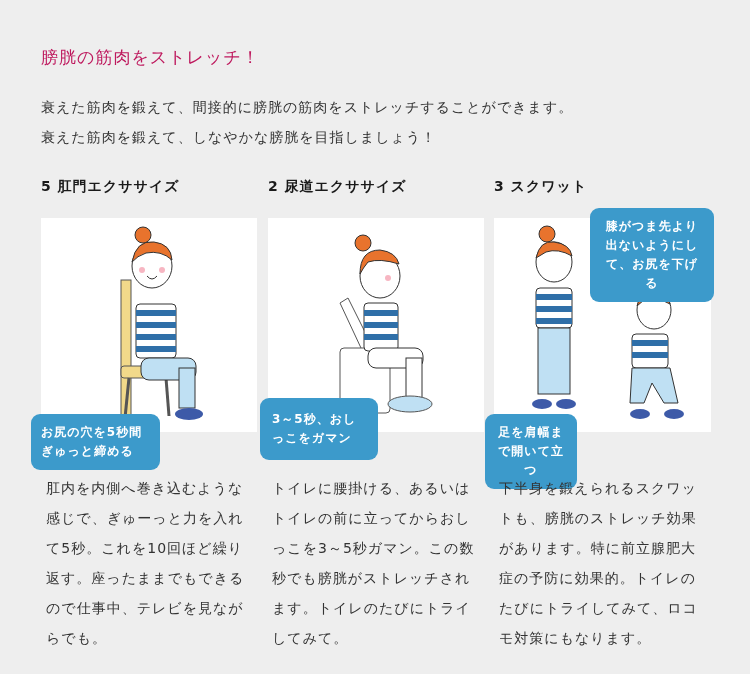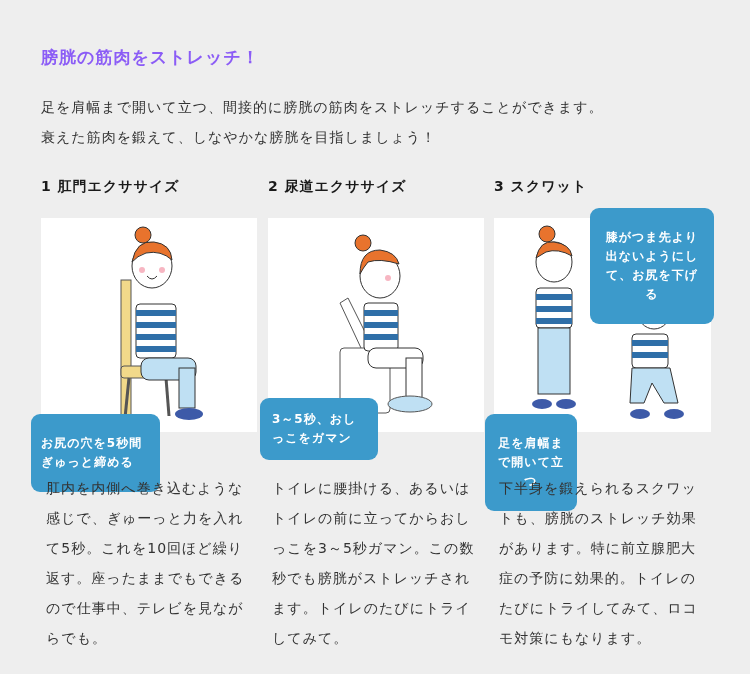--- a/index.html
+++ b/index.html
@@ -1,34 +1,34 @@
 <!DOCTYPE html>
 <html><head>
 <meta charset="utf-8">
 <style>
   html, body { margin:0; padding:0; }
   body { width:750px; height:674px; background:#eeeeee; font-family:"DejaVu Sans","Liberation Sans",sans-serif; color:#222; position:relative; overflow:hidden; }
-  .title { position:absolute; left:41px; top:46px; font-size:17px; font-weight:bold; letter-spacing:1px; color:#8b5cf6; }
+  .title { position:absolute; left:41px; top:46px; font-size:17px; font-weight:normal; letter-spacing:1px; color:#be185d; }
   .lead { position:absolute; left:41px; top:92px; font-size:14px; line-height:30px; letter-spacing:1px; color:#333; }
   .col-head { position:absolute; top:178px; font-size:14px; font-weight:bold; letter-spacing:1px; color:#1a1a1a; }
   .panel { position:absolute; top:218px; height:214px; background:#fff; overflow:visible; }
-  .callout { position:absolute; background:#3c9acb; color:#fff; font-size:12px; font-weight:bold; line-height:19px; border-radius:9px; padding:20px 10px; letter-spacing:1px; box-sizing:border-box; text-align:center; }
+  .callout { position:absolute; background:#3c9acb; color:#fff; font-size:12px; font-weight:bold; line-height:19px; border-radius:9px; padding:9px 10px; letter-spacing:1px; box-sizing:border-box; text-align:center; }
   .desc { position:absolute; top:473px; width:210px; font-size:14px; line-height:30px; letter-spacing:1px; color:#333; }
   svg { position:absolute; }
 </style>
 </head>
 <body>
 
 <div class="title">膀胱の筋肉をストレッチ！</div>
 <div class="lead">
-  <div>足を肩幅まで開いて立つ、間接的に膀胱の筋肉をストレッチすることができます。</div>
+  <div>衰えた筋肉を鍛えて、間接的に膀胱の筋肉をストレッチすることができます。</div>
   <div>衰えた筋肉を鍛えて、しなやかな膀胱を目指しましょう！</div>
 </div>
 
-<div class="col-head" style="left:41px">1 肛門エクササイズ</div>
+<div class="col-head" style="left:41px">5 肛門エクササイズ</div>
 <div class="panel" style="left:41px;width:216px">
   <svg width="216" height="214" viewBox="0 0 216 214">
 
     <rect x="80" y="62" width="10" height="138" fill="#f1d98a" stroke="#555" stroke-width="1"></rect>
     <rect x="80" y="148" width="50" height="12" rx="3" fill="#f1d98a" stroke="#555"></rect>
     <line x1="88" y1="160" x2="84" y2="200" stroke="#555" stroke-width="3"></line>
     <line x1="125" y1="160" x2="128" y2="198" stroke="#555" stroke-width="3"></line>
 
     <circle cx="102" cy="17" r="8" fill="#e8732d" stroke="#333"></circle>
 

